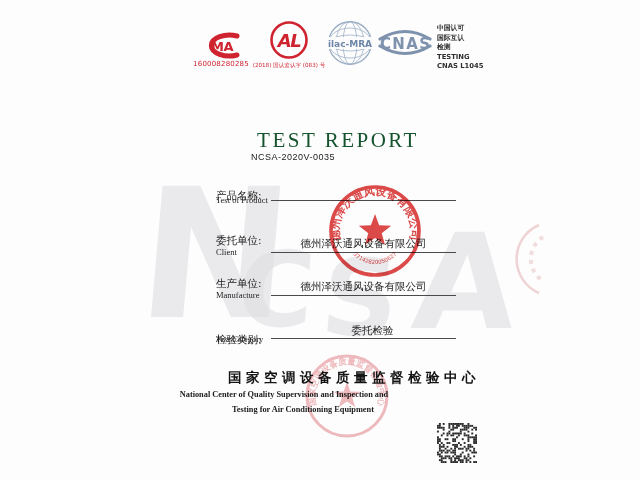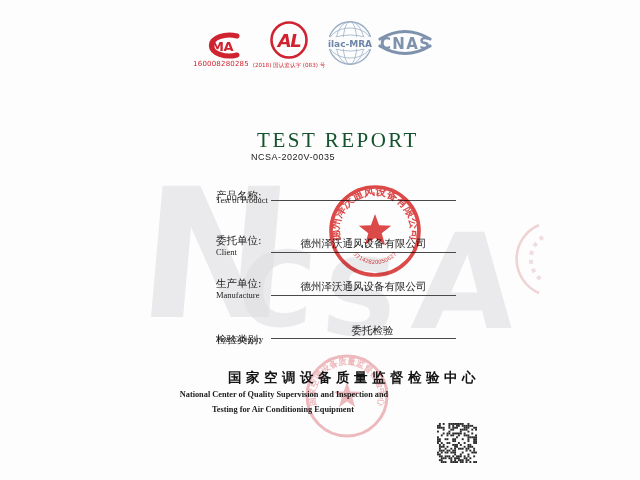--- a/index.html
+++ b/index.html
@@ -72,20 +72,27 @@
     <rect x="0" y="17" width="48" height="12" fill="#fdfdfd" opacity=".93"></rect>
     <text x="24" y="26.5" font-size="9" font-weight="bold" fill="#6e86a8" text-anchor="middle">ilac-MRA</text>
   </svg>
 
   <svg class="abs" style="left:377px;top:27px;" width="56" height="31" viewBox="0 0 56 31">
     <path d="M 3,12 Q 28,-3 53,12" fill="none" stroke="#7e92ae" stroke-width="3.2" stroke-linecap="round"></path>
     <path d="M 3,19 Q 28,34 53,19" fill="none" stroke="#7e92ae" stroke-width="3.2" stroke-linecap="round"></path>
     <text x="28" y="21.5" font-size="15" font-weight="bold" fill="#7e92ae" text-anchor="middle" textLength="50">CNAS</text>
   </svg>
 
+  <div class="abs accred" style="left:437px;top:24px;">
+    <div>中国认可</div>
+    <div>国际互认</div>
+    <div>检测</div>
+    <div>TESTING</div>
+    <div>CNAS L1045</div>
+  </div>
 
   <div class="abs title-en">TEST REPORT</div>
   <div class="abs report-no">NCSA-2020V-0035</div>
 
   <div class="abs f-zh" style="left:216px;top:189px;">产品名称:</div>
   <div class="abs f-en" style="left:216px;top:195px;">Test of Product</div>
   <div class="abs f-line" style="left:271px;top:200px;width:185px;"></div>
 
   <div class="abs f-zh" style="left:216px;top:234px;">委托单位:</div>
   <div class="abs f-en" style="left:216px;top:247px;">Client</div>
@@ -97,21 +104,21 @@
   <div class="abs f-val" style="left:271px;top:280px;width:185px;">德州泽沃通风设备有限公司</div>
   <div class="abs f-line" style="left:271px;top:295px;width:185px;"></div>
 
   <div class="abs f-zh" style="left:216px;top:333px;">检验类别:</div>
   <div class="abs f-en" style="left:216px;top:334px;">Test Category</div>
   <div class="abs f-val" style="left:280px;top:324px;width:185px;">委托检验</div>
   <div class="abs f-line" style="left:271px;top:338px;width:185px;"></div>
 
   <div class="abs org-zh">国家空调设备质量监督检验中心</div>
   <div class="abs org-en" style="top:390px;padding-left:56px;">National Center of Quality Supervision and Inspection and</div>
-  <div class="abs org-en" style="top:405px;padding-left:54px;">Testing for Air Conditioning Equipment</div>
+  <div class="abs org-en" style="top:405px;padding-left:54px;margin-left:20px;">Testing for Air Conditioning Equipment</div>
 
   <svg class="abs stamp" style="left:325px;top:181px;opacity:.88;" width="100" height="100" viewBox="0 0 100 100">
     <defs>
       <path id="sealTop" d="M 16.2,62.3 A 36,36 0 1 1 83.8,62.3" fill="none"></path>
       <path id="sealBot" d="M 24,68 A 30,30 0 0 0 76,68" fill="none"></path>
     </defs>
     <circle cx="50" cy="50" r="44" fill="none" stroke="#d93030" stroke-width="3.6"></circle>
     <polygon points="50,33 54.1,44.3 66.2,44.8 56.7,52.2 60,63.8 50,57 40,63.8 43.3,52.2 33.8,44.8 45.9,44.3" fill="#d93030"></polygon>
     <text font-size="11" font-weight="bold" fill="#d93030">
       <textPath href="#sealTop" startOffset="50%" text-anchor="middle">德州泽沃通风设备有限公司</textPath>

